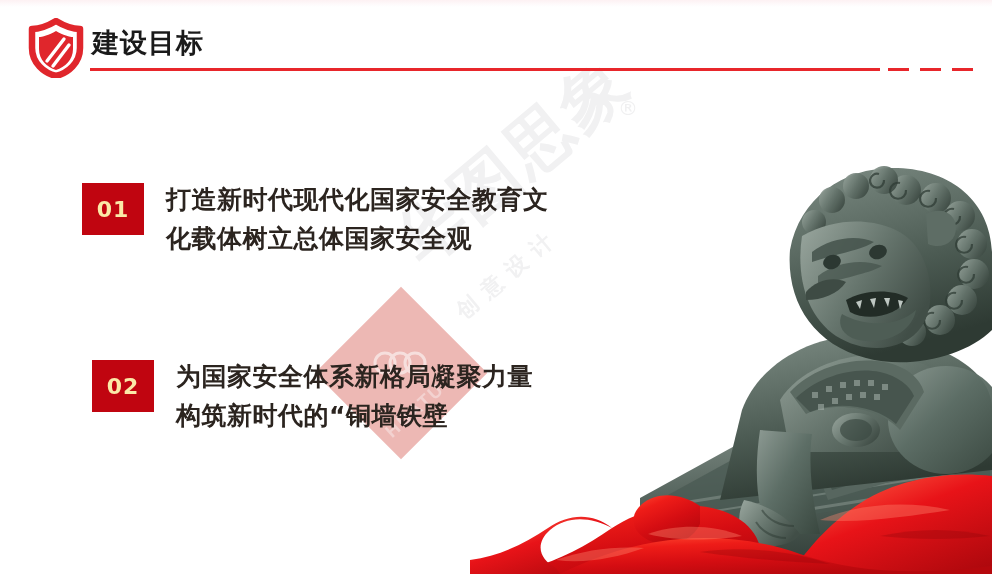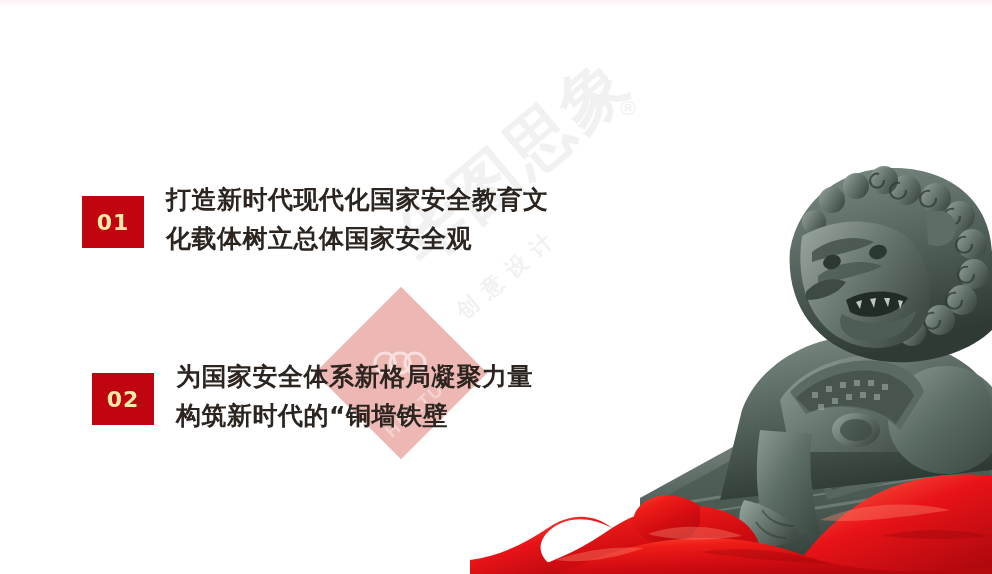--- a/index.html
+++ b/index.html
@@ -163,21 +163,21 @@
     height: 52px;
     background: #c00510;
     color: #fbe9a8;
     font-size: 22px;
     font-weight: bold;
     display: flex;
     align-items: center;
     justify-content: center;
     letter-spacing: 1px;
     flex: 0 0 auto;
-    margin-top: 16px;
+    margin-top: 3px;
     font-family: "DejaVu Sans", "Liberation Sans", sans-serif;
   }
   .bullet-text {
     margin-left: 22px;
     font-size: 25px;
     font-weight: bold;
     line-height: 39px;
     color: #2b241f;
     letter-spacing: 0.5px;
     white-space: pre-line;
@@ -401,20 +401,39 @@
   <div class="wm-reg">®</div>
 
   <div class="wm-diamond"></div>
   <svg class="wm-diamond-ring" viewBox="0 0 56 30">
     <circle cx="13" cy="15" r="10" fill="none" stroke="#ffffff" stroke-width="3"></circle>
     <circle cx="28" cy="15" r="10" fill="none" stroke="#ffffff" stroke-width="3"></circle>
     <circle cx="43" cy="15" r="10" fill="none" stroke="#ffffff" stroke-width="3"></circle>
   </svg>
   <div class="wm-diamond-text">HUATU</div>
 
+  <div class="header">
+
+    <svg class="shield-icon" viewBox="0 0 56 60">
+      <path d="M28 3 C18 9 9 11 4 11 L4 30 C4 45 16 55 28 58 C40 55 52 45 52 30 L52 11 C47 11 38 9 28 3 Z" fill="none" stroke="#e0262c" stroke-width="6.5" stroke-linejoin="round"></path>
+      <path d="M28 13 C21 17 14 19 11 19 L11 31 C11 42 19 49 28 52 C37 49 45 42 45 31 L45 19 C42 19 35 17 28 13 Z" fill="#e0262c"></path>
+      <g stroke="#ffffff" stroke-width="3.4" stroke-linecap="round">
+        <line x1="36" y1="21" x2="19" y2="43"></line>
+        <line x1="41" y1="27" x2="25" y2="48"></line>
+      </g>
+    </svg>
+
+    <div class="header-title">建设目标</div>
+    <div class="header-rule"></div>
+    <div class="header-dashes">
+      <i></i>
+      <i></i>
+      <i></i>
+    </div>
+  </div>
 
   <div class="content">
 
     <div class="bullet bullet-1">
       <div class="badge">01</div>
       <div class="bullet-text">打造新时代现代化国家安全教育文
 化载体树立总体国家安全观</div>
     </div>
 
     <div class="bullet bullet-2">

